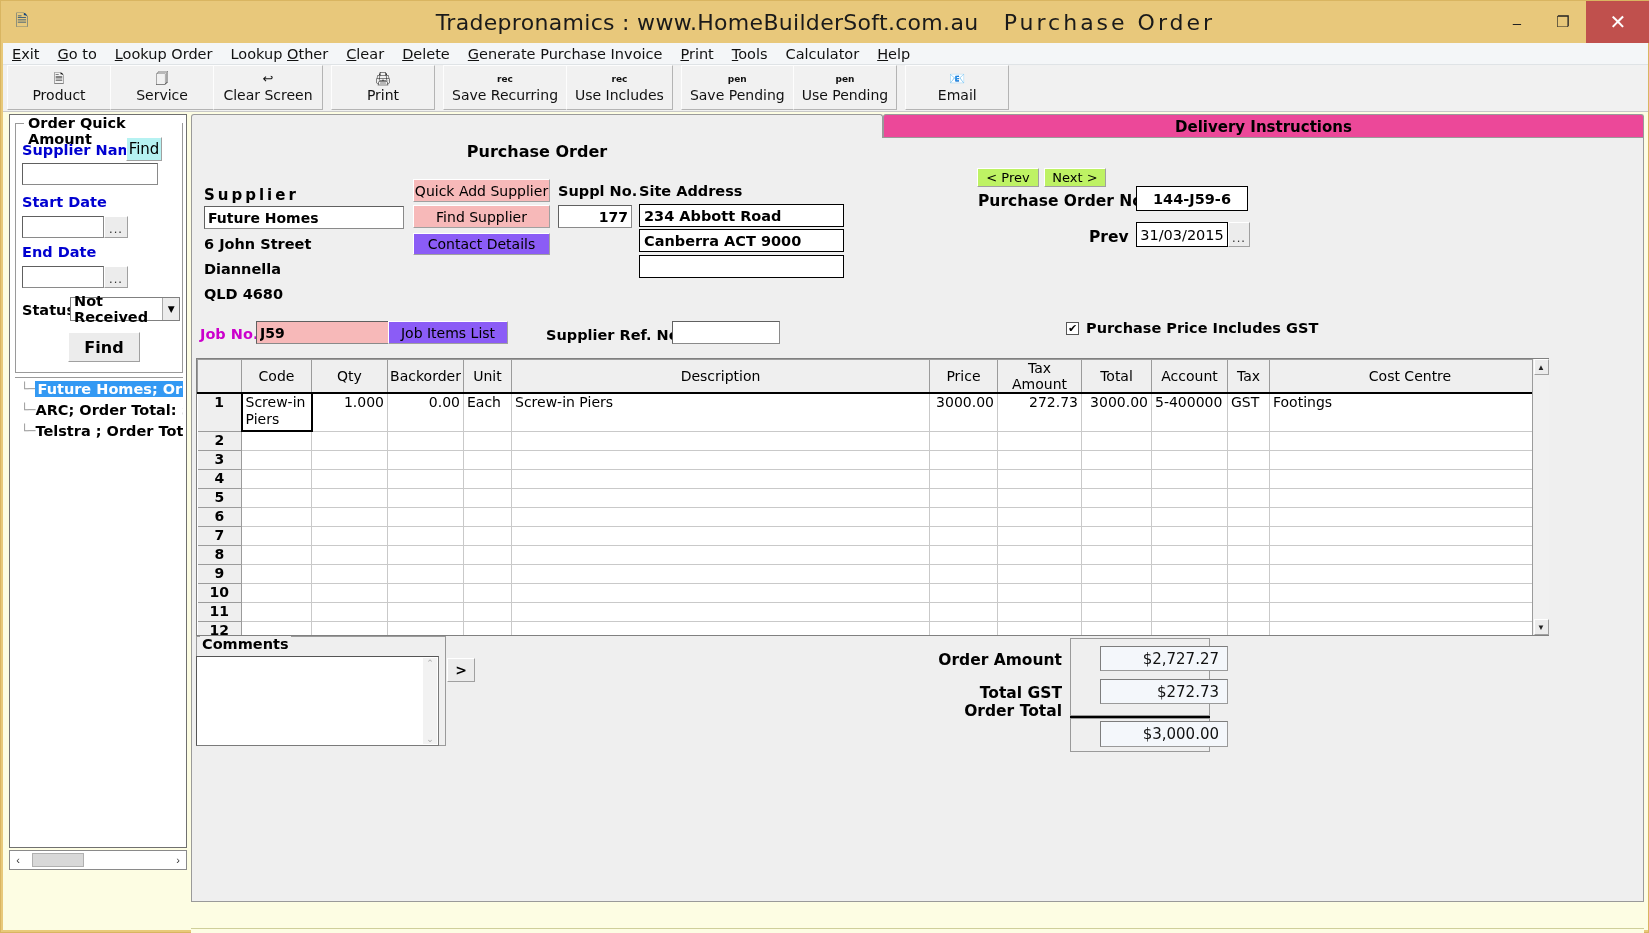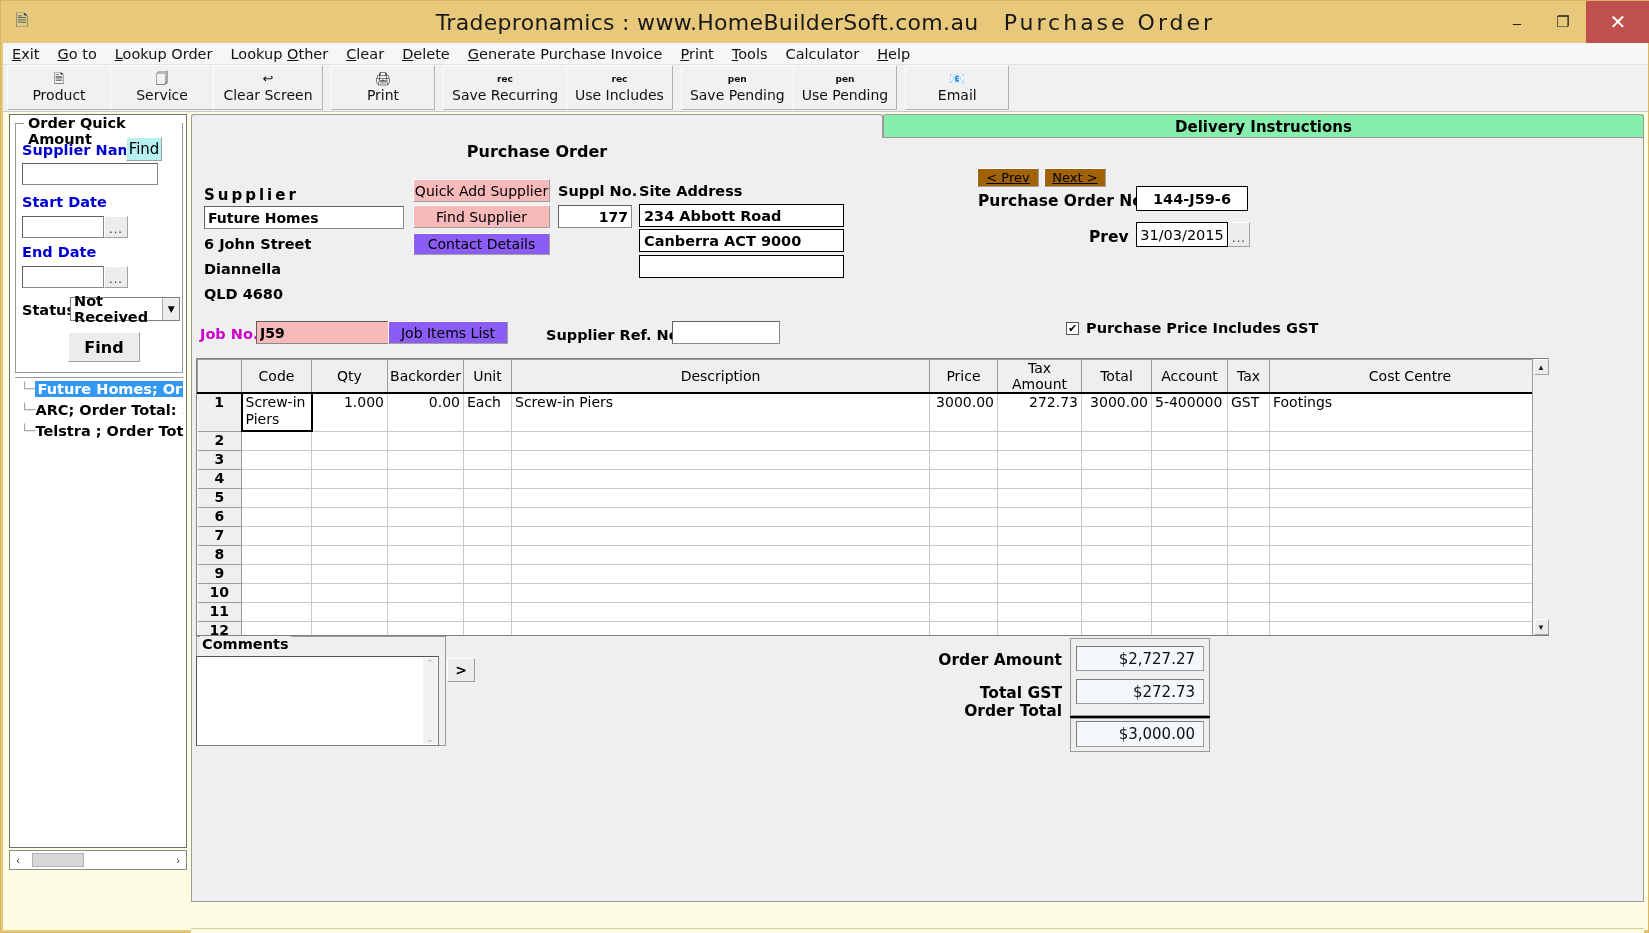--- a/index.html
+++ b/index.html
@@ -138,40 +138,40 @@
   .hscroll .arr { width: 16px; text-align: center; font-size: 11px; color: #333; }
   .hscroll .thumb { width: 52px; height: 14px; margin-left: 6px; background: #d8d8d8; border: 1px solid #b0b0b0; }
   .hscroll .arr.right { margin-left: auto; }
 
   
   .mainwrap { position: absolute; left: 188px; top: 2px; width: 1453px; height: 812px; }
   .tabstrip { position: absolute; left: 0; top: 0; width: 1453px; height: 24px; }
   .tab {
     position: absolute; top: 0; height: 24px;
     border: 1px solid #9a9a9a; border-bottom: none;
-    background: #86efac;
+    background: #ec4899;
     display: flex; align-items: center; justify-content: center;
     font-size: 15px; font-weight: bold; color: #000;
     font-family: "DejaVu Sans", sans-serif;
     border-top-left-radius: 3px; border-top-right-radius: 3px;
   }
   .tab.active { background: #efefef; z-index: 3; }
   .panel {
     position: absolute; left: 0; top: 23px; width: 1453px; height: 765px;
     background: #efefef; border: 1px solid #9a9a9a;
   }
   .panel-title {
     position: absolute; left: 0; top: -20px; width: 690px; text-align: center;
     font-size: 16px; font-weight: bold; font-family: "DejaVu Sans", sans-serif; color: #000;
   }
   .lbl { position: absolute; font-size: 14.5px; font-weight: bold; color: #000; font-family: "DejaVu Sans", sans-serif; }
   .lbl-spaced { letter-spacing: 3px; }
   .btn-pink   { background: #f7b9b9; }
   .btn-peach  { background: #8b5cf6; }
-  .btn-violet { background: #a16207; text-decoration: underline; }
+  .btn-violet { background: #bef264; }
   .field-pink { background: #f7b9b9; }
   .ro-field {
     background: #fff; border: 1px solid #000;
     font-size: 14.5px; font-weight: bold; font-family: "DejaVu Sans", sans-serif;
     color: #000; display: flex; align-items: center; padding: 0 4px;
   }
 
   
   .grid { position: absolute; background: #fff; border: 1px solid #808080; overflow: hidden; }
   .grid table { border-collapse: collapse; table-layout: fixed; width: 100%; }
@@ -217,21 +217,21 @@
     display: flex; flex-direction: column; justify-content: space-between; align-items: center;
     font-size: 9px; color: #aaa;
   }
 
   
   .totals-frame { position: absolute; border: 1px solid #9a9a9a; background: #efefef; }
   .tot-field {
     background: #f4f7fb; border: 1px solid #9a9a9a;
     border-top-color: #7d7d7d; border-left-color: #7d7d7d;
     font-size: 15px; font-family: "DejaVu Sans", sans-serif; color: #111;
-    display: flex; align-items: center; justify-content: flex-end; padding-right: 8px;
+    display: flex; align-items: center; justify-content: flex-end; padding-right: 8px; margin-left: 24px;
   }
   .tot-label { position: absolute; font-size: 15.5px; font-weight: bold; color: #000; font-family: "DejaVu Sans", sans-serif; text-align: right; }
 
   
   .bottombar {
     position: absolute; left: 188px; top: 816px; width: 1453px; height: 56px;
     background: #fdfde3; border-top: 1px solid #cfcf9a;
     display: flex; align-items: center; justify-content: center; gap: 4px;
   }
   .checkbox {

